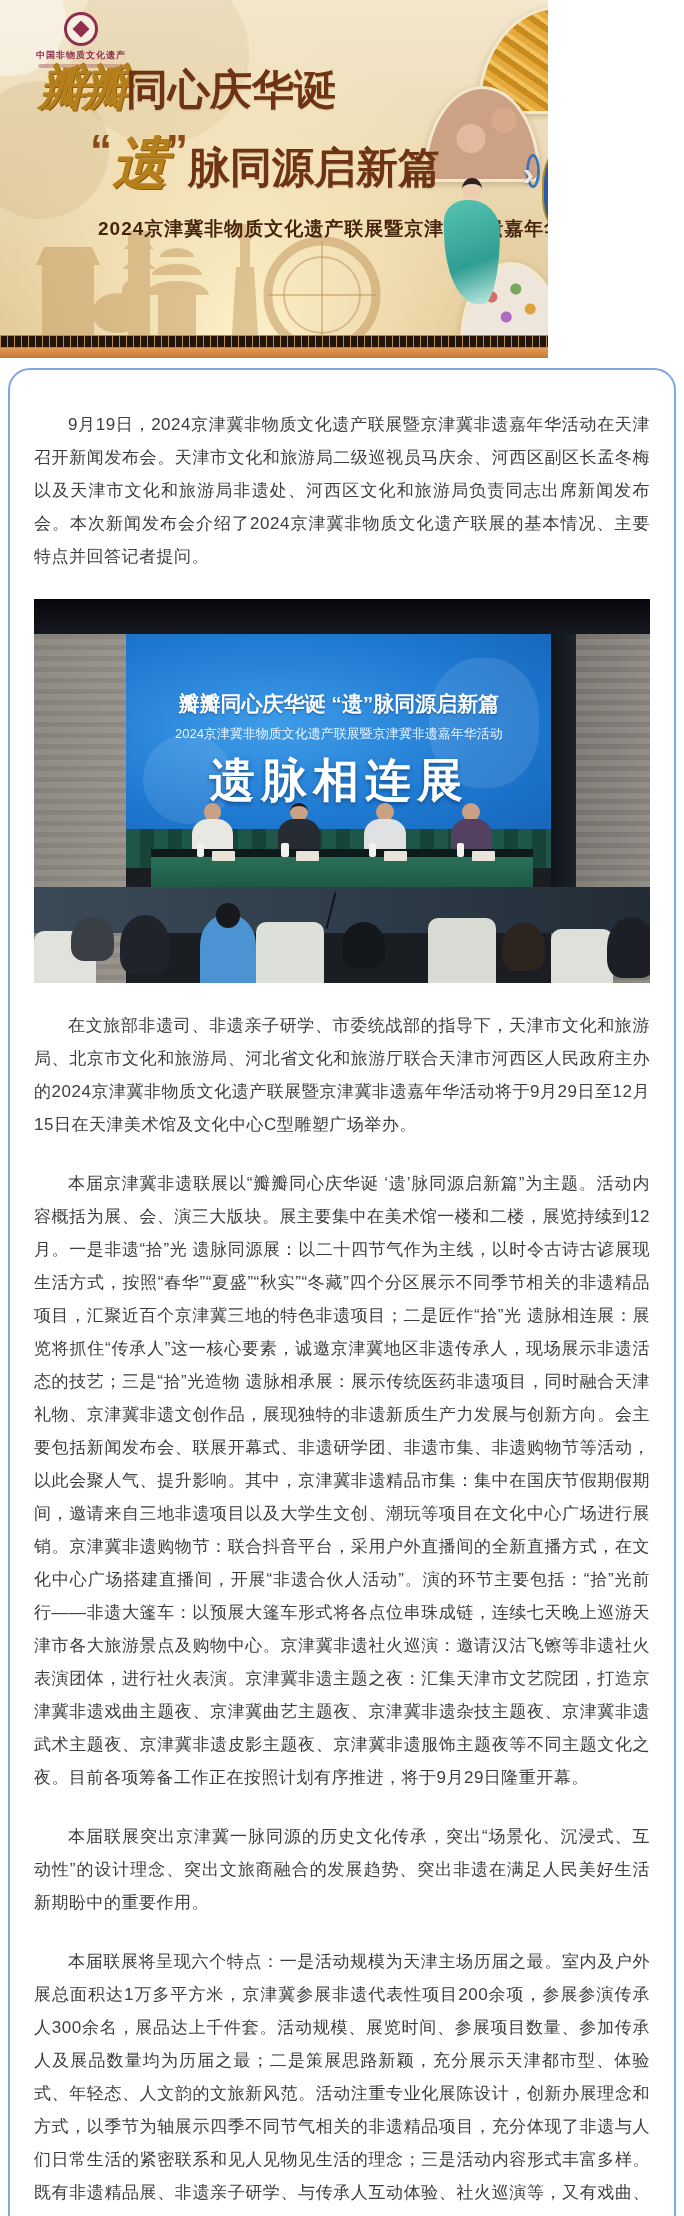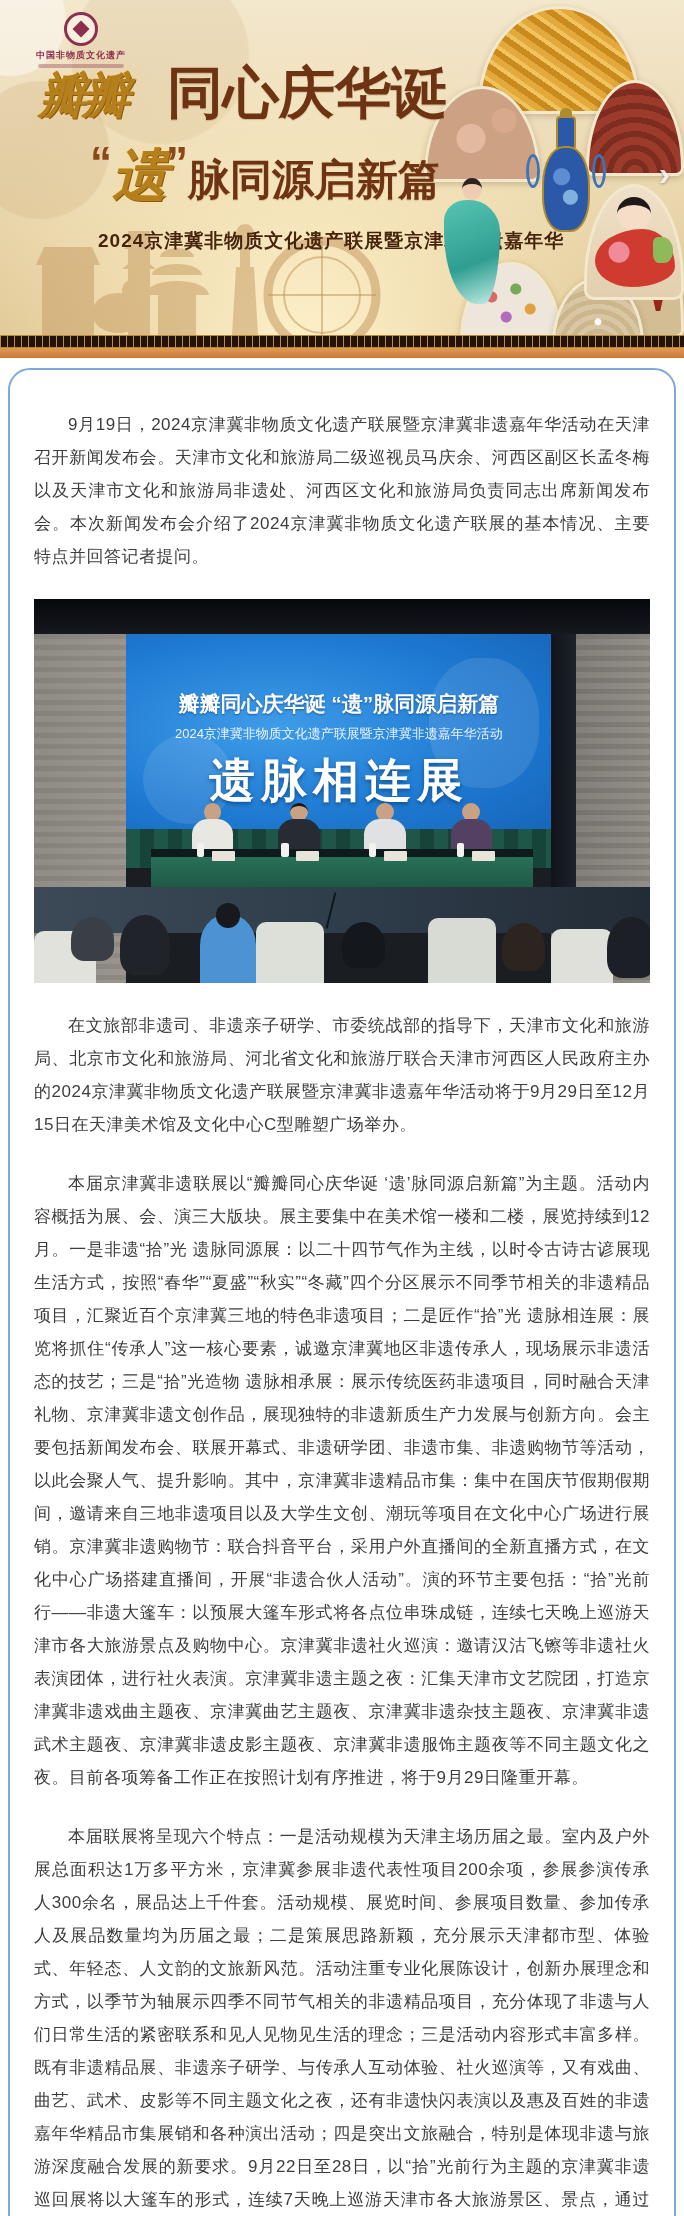--- a/index.html
+++ b/index.html
@@ -5,21 +5,21 @@
   * { margin:0; padding:0; box-sizing:border-box; }
   html,body { background:#fff; }
   body {
     width:684px; margin:0 auto;
     font-family:"Liberation Sans","DejaVu Sans",sans-serif;
     color:#3d3d3d;
   }
 
   
   .banner {
-    position:relative; width:684px; height:358px; overflow:hidden;
+    position:relative; width:548px; height:358px; overflow:hidden;
     background:
       radial-gradient(circle at 40px 150px, rgba(205,175,125,.28) 68px, transparent 70px),
       radial-gradient(circle at 160px 55px, rgba(205,175,125,.20) 88px, transparent 90px),
       radial-gradient(circle at 10px 20px, rgba(255,255,255,.45) 55px, transparent 57px),
       radial-gradient(ellipse at 45% 96%, rgba(255,243,205,.95) 0%, rgba(255,240,198,.45) 35%, transparent 65%),
       linear-gradient(180deg,#f3e7cd 0%, #ead7ae 55%, #ddc38f 100%);
   }
   .logo { position:absolute; left:26px; top:12px; width:110px; text-align:center; }
   .logo-mark {
     width:34px; height:34px; margin:0 auto 3px; border-radius:50%;
@@ -34,21 +34,21 @@
 
   .title-wrap { position:absolute; left:38px; top:56px; width:430px; z-index:5; }
   .t-line { white-space:nowrap; }
   .t-accent {
     font-family:"DejaVu Serif","Liberation Serif",serif;
     font-weight:bold; font-style:italic; color:#b5801c;
     text-shadow:1px 1px 0 #8a5a10, 0 0 6px rgba(255,220,140,.6);
   }
   .t-line1 .t-accent { font-size:48px; letter-spacing:-4px; }
   .t-main { font-weight:bold; color:#6e3312; text-shadow:0 1px 1px rgba(120,60,10,.25); }
-  .t-line1 .t-main { font-size:56px;margin-left:41px; }
+  .t-line1 .t-main { font-size:42px; }
   .t-line2 { margin-top:6px; margin-left:52px; }
   .t-quote { font-size:44px; font-weight:bold; color:#8a4a18; vertical-align:top; }
   .t-line2 .t-accent { font-size:56px; letter-spacing:-2px; }
   .t-line2 .t-main { font-size:42px;font-family:Liberation Serif, serif; }
   .subtitle {
     margin-top:14px; margin-left:60px;
     font-size:19px; font-weight:bold; color:#47240d; letter-spacing:1px; white-space:nowrap;
   }
 
   
@@ -330,15 +330,16 @@
       <div class="aud-head hd2"></div>
       <div class="aud-blue"></div>
       <div class="aud-head hd3"></div>
       <div class="aud-head hd4"></div>
       <div class="aud-head hd5"></div>
     </div>
   </figure>
 
   <p class="para">在文旅部非遗司、非遗亲子研学、市委统战部的指导下，天津市文化和旅游局、北京市文化和旅游局、河北省文化和旅游厅联合天津市河西区人民政府主办的2024京津冀非物质文化遗产联展暨京津冀非遗嘉年华活动将于9月29日至12月15日在天津美术馆及文化中心C型雕塑广场举办。</p>
   <p class="para">本届京津冀非遗联展以“瓣瓣同心庆华诞 ‘遗’脉同源启新篇”为主题。活动内容概括为展、会、演三大版块。展主要集中在美术馆一楼和二楼，展览持续到12月。一是非遗“拾”光 遗脉同源展：以二十四节气作为主线，以时令古诗古谚展现生活方式，按照“春华”“夏盛”“秋实”“冬藏”四个分区展示不同季节相关的非遗精品项目，汇聚近百个京津冀三地的特色非遗项目；二是匠作“拾”光 遗脉相连展：展览将抓住“传承人”这一核心要素，诚邀京津冀地区非遗传承人，现场展示非遗活态的技艺；三是“拾”光造物 遗脉相承展：展示传统医药非遗项目，同时融合天津礼物、京津冀非遗文创作品，展现独特的非遗新质生产力发展与创新方向。会主要包括新闻发布会、联展开幕式、非遗研学团、非遗市集、非遗购物节等活动，以此会聚人气、提升影响。其中，京津冀非遗精品市集：集中在国庆节假期假期间，邀请来自三地非遗项目以及大学生文创、潮玩等项目在文化中心广场进行展销。京津冀非遗购物节：联合抖音平台，采用户外直播间的全新直播方式，在文化中心广场搭建直播间，开展“非遗合伙人活动”。演的环节主要包括：“拾”光前行——非遗大篷车：以预展大篷车形式将各点位串珠成链，连续七天晚上巡游天津市各大旅游景点及购物中心。京津冀非遗社火巡演：邀请汉沽飞镲等非遗社火表演团体，进行社火表演。京津冀非遗主题之夜：汇集天津市文艺院团，打造京津冀非遗戏曲主题夜、京津冀曲艺主题夜、京津冀非遗杂技主题夜、京津冀非遗武术主题夜、京津冀非遗皮影主题夜、京津冀非遗服饰主题夜等不同主题文化之夜。目前各项筹备工作正在按照计划有序推进，将于9月29日隆重开幕。</p>
+  <p class="para">本届联展突出京津冀一脉同源的历史文化传承，突出“场景化、沉浸式、互动性”的设计理念、突出文旅商融合的发展趋势、突出非遗在满足人民美好生活新期盼中的重要作用。</p>
   <p class="para">本届联展将呈现六个特点：一是活动规模为天津主场历届之最。室内及户外展总面积达1万多平方米，京津冀参展非遗代表性项目200余项，参展参演传承人300余名，展品达上千件套。活动规模、展览时间、参展项目数量、参加传承人及展品数量均为历届之最；二是策展思路新颖，充分展示天津都市型、体验式、年轻态、人文韵的文旅新风范。活动注重专业化展陈设计，创新办展理念和方式，以季节为轴展示四季不同节气相关的非遗精品项目，充分体现了非遗与人们日常生活的紧密联系和见人见物见生活的理念；三是活动内容形式丰富多样。既有非遗精品展、非遗亲子研学、与传承人互动体验、社火巡演等，又有戏曲、曲艺、武术、皮影等不同主题文化之夜，还有非遗快闪表演以及惠及百姓的非遗嘉年华精品市集展销和各种演出活动；四是突出文旅融合，特别是体现非遗与旅游深度融合发展的新要求。9月22日至28日，以“拾”光前行为主题的京津冀非遗巡回展将以大篷车的形式，连续7天晚上巡游天津市各大旅游景区、景点，通过传承人非遗快闪表演将各点位串珠成链。届时五大道民园广场、津湾广场、古文化街、意式风情区、天津美术街区等地，将上演数场生动精彩的跨越山海“非遗游”；五是突出非遗融入现代生活，展现非遗新活力。9月29日至10月7日，在天津文化中心C型雕塑广场将举办京津冀非遗嘉年华，邀请来自京津冀的非遗代表性项目、大学生文创、潮玩等，进行非遗精品市集展销，展示非遗在新时代的风采和活力；六是突出京津冀地域一体、文化一脉、同根同源。“非遗‘拾’光 遗脉同源——京津冀非物质文化遗产联展”是本次活动的核心内容，展览以列入联合国教科文组织人类非遗代表作名录的“二十四节气”作为主线，按照“春华”“夏盛”“秋实”“冬藏”等分区展示和四季相关的非遗精品项目一百余项，从材料工具、操作技法、地域属性等方面突出体现三地非遗的特色以及中华民族在漫长历史长河中所创造的高超技艺、超常智慧和精神财富。</p>
 
 </main>
 
 </body></html>

